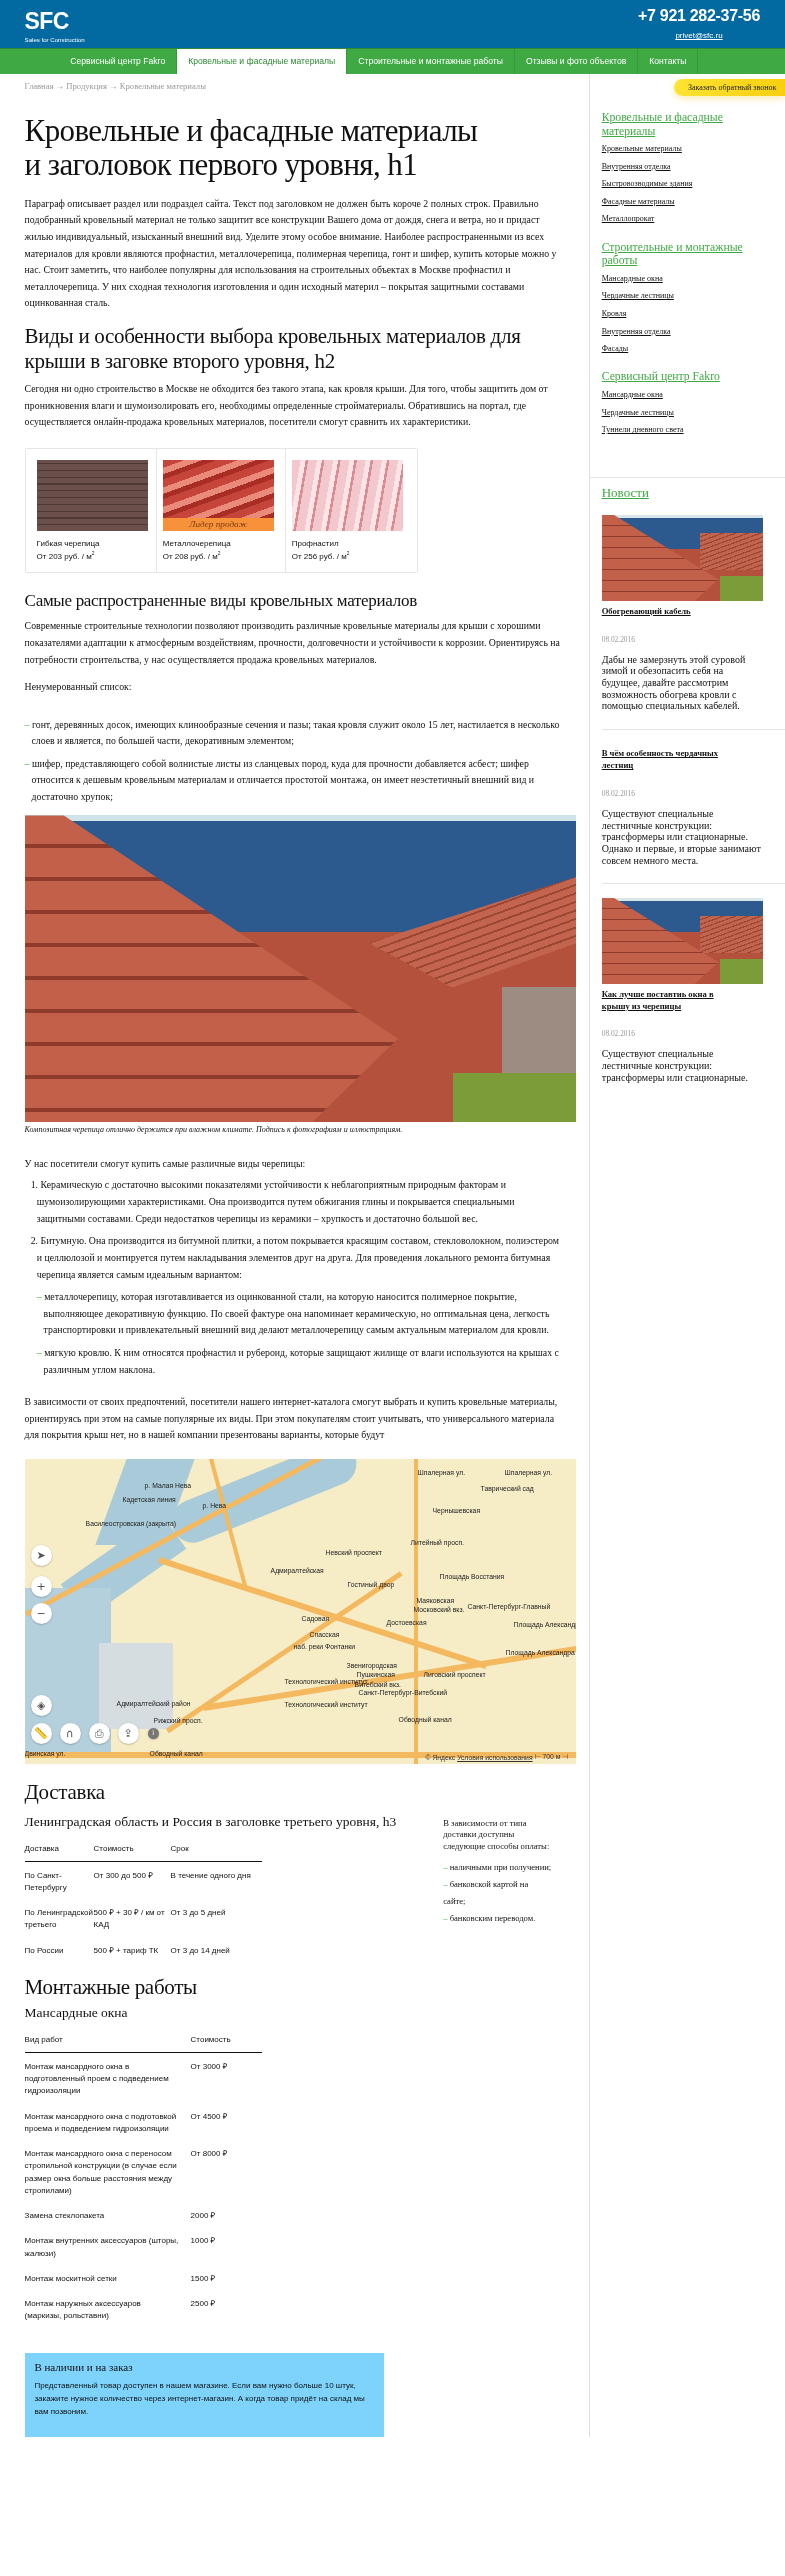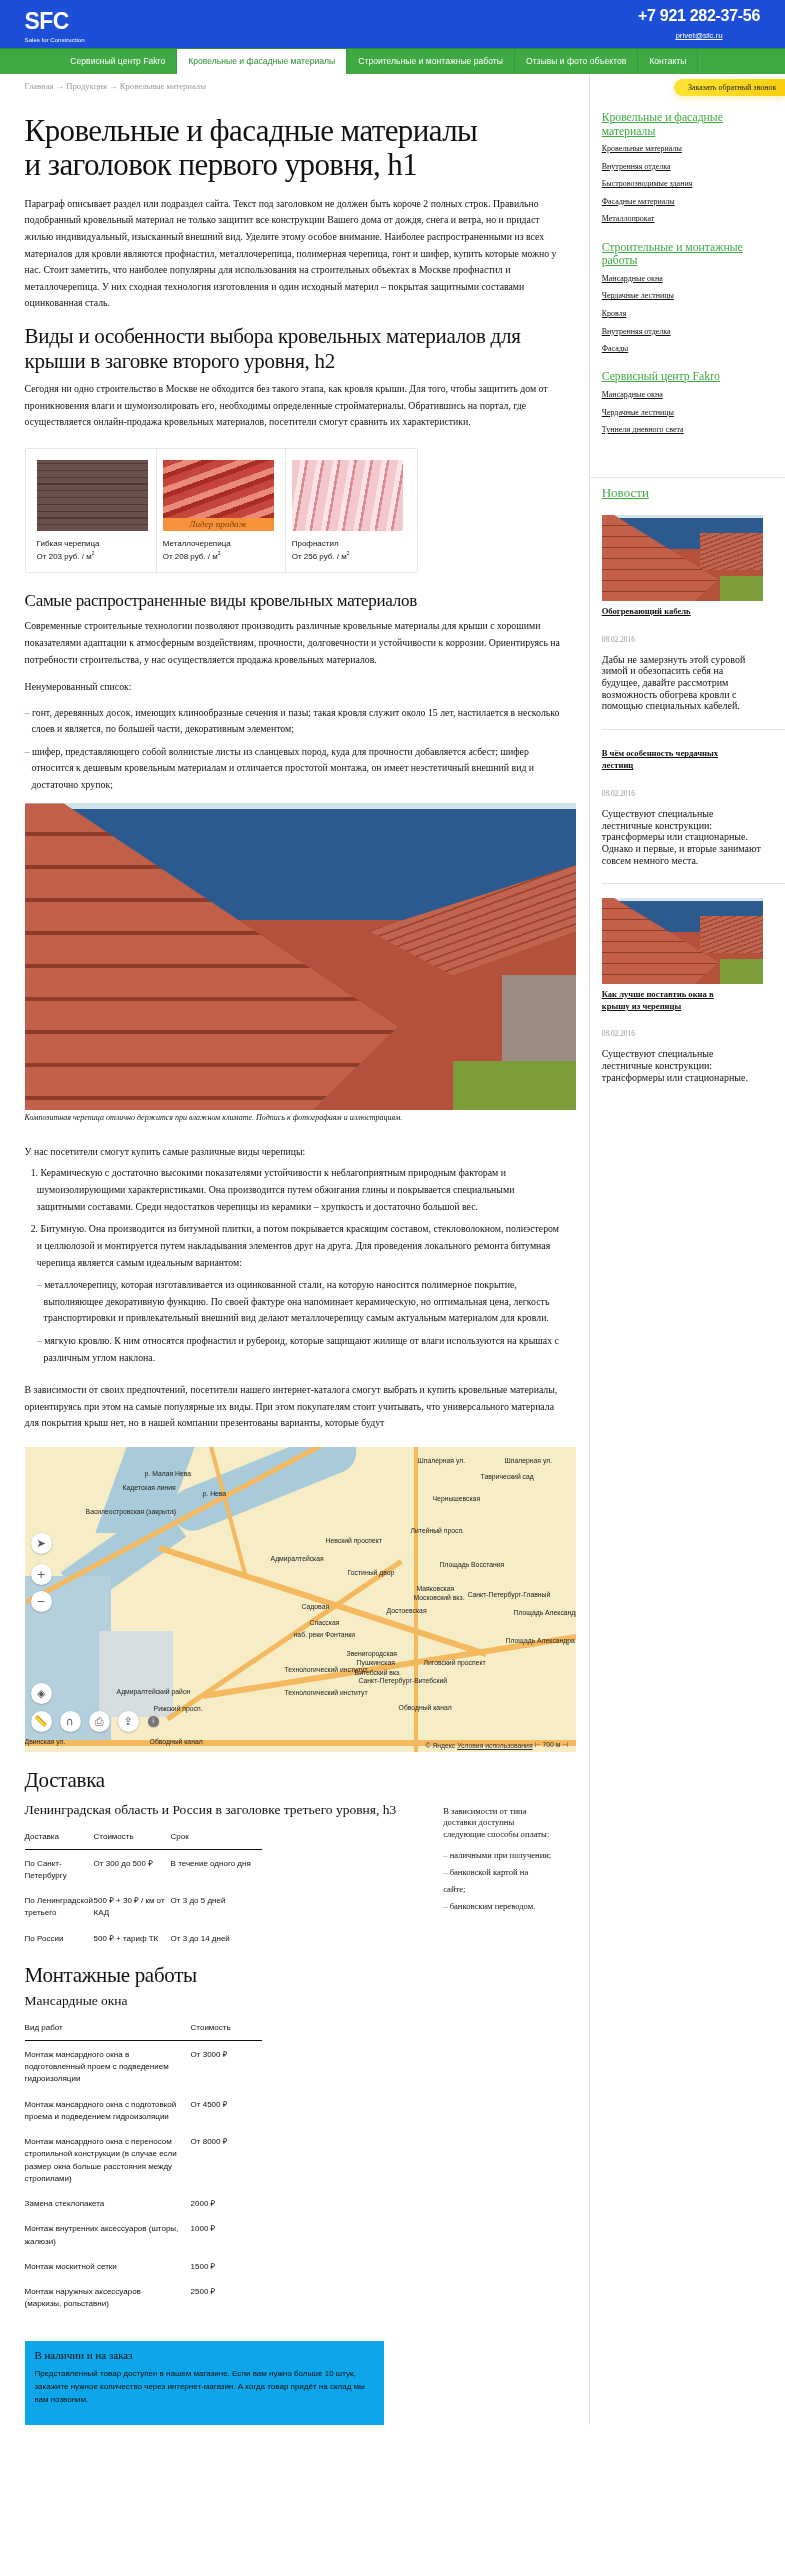--- a/index.html
+++ b/index.html
@@ -1,21 +1,21 @@
 <!DOCTYPE html>
 <html style="font-size:9.8px"><head>
 <meta charset="utf-8">
 <style>
   * { box-sizing: border-box; margin: 0; padding: 0; }
   html, body { width: 786px; background: #fff; }
   body { font-family: "Liberation Serif", serif; color: #111; }
   a { color: inherit; }
 
   
-  .header { background: #1d4ed8; height: 48px; position: relative; }
+  .header { background: #0369a1; height: 48px; position: relative; }
   .logo { position: absolute; left: 24.6px; top: 8.6px; color: #fff; }
   .logo-main { font-family: "Liberation Sans", sans-serif; font-weight: bold; font-size: 23px; line-height: 24.6px; letter-spacing: -0.6px; }
   .logo-sub { font-family: "Liberation Sans", sans-serif; font-size: 6.1px; margin-top: 2.5px; }
   .contact { position: absolute; right: 26px; top: 7.4px; text-align: center; color: #fff; }
   .phone { font-family: "Liberation Sans", sans-serif; font-weight: bold; font-size: 16px; letter-spacing: -0.3px; }
   .email { font-family: "Liberation Sans", sans-serif; font-size: 8px; margin-top: 6.1px; text-decoration: underline; display: inline-block; }
 
   .nav { background: #3fa944; height: 26px; border-top: 0.6px solid #2e8a33; display: flex; padding-left: 15.3px; }
   .nav-item { font-family: "Liberation Sans", sans-serif; font-size: 8.6px; color: #fff; padding: 0 11px; line-height: 25px; border-right: 0.6px solid #36993b; text-decoration: none; }
   .nav-item.active { background: #fff; color: #2e8a33; }
@@ -40,21 +40,21 @@
   .prod-img { width: 111px; height: 71px; position: relative; }
   .img-shingle { background: repeating-linear-gradient(0deg, #6b4f4a 0 5.5px, #4e3834 5.5px 6.8px), #6b4f4a; background-blend-mode: normal; }
   .img-metal { background: repeating-linear-gradient(160deg, #c5453a 0 7.4px, #e98a7a 7.4px 13.5px, #a82d24 13.5px 18.4px); }
   .img-prof { background: repeating-linear-gradient(100deg, #f3c8cc 0 8.6px, #fbe3e6 8.6px 13.5px, #d88c93 13.5px 16px); }
   .badge { position: absolute; left: 0; bottom: 0; width: 100%; height: 12.3px; background: #f7923a; color: #7a3a10; font-style: italic; font-size: 9.2px; text-align: center; line-height: 12.3px; }
   .prod-name { font-family: "Liberation Sans", sans-serif; font-size: 8px; margin-top: 8.6px; }
   .prod-price { font-family: "Liberation Sans", sans-serif; font-size: 8px; margin-top: 3.1px; }
   sup { font-size: 4.9px; }
 
   .ul-label { font-size: 9.8px; margin-top: 12.3px; }
-  ul.dash { list-style: none; margin-top: 13px; }
+  ul.dash { list-style: none; margin-top: 25px; }
   ul.dash li { font-size: 9.8px; line-height: 16.6px; padding-left: 6.8px; text-indent: -6.8px; margin-bottom: 6.1px; }
   .dash-mark { color: #3fa944; }
 
   .hero { width: 551px; height: 307px; margin-top: 9.8px; position: relative; overflow: hidden;
     background: linear-gradient(180deg, #cfe3ea 0 2%, #2c5a8f 2% 38%, transparent 38%), #b3513d; }
   .hero-roof1 { position: absolute; left: 0; top: 0; width: 393px; height: 319px; background: repeating-linear-gradient(180deg, #c2604a 0 29.5px, #8f3b2c 29.5px 33px); clip-path: polygon(0 0, 10% 0, 95% 70%, 70% 100%, 0 100%); }
   .hero-roof2 { position: absolute; left: 344px; top: 61px; width: 209px; height: 111px; background: repeating-linear-gradient(160deg, #c2644e 0 6.1px, #9c4634 6.1px 8px); clip-path: polygon(0 60%, 100% 0, 100% 60%, 40% 100%); }
   .hero-wall { position: absolute; right: 0; top: 172px; width: 74px; height: 135px; background: #9c8c82; }
   .hero-grass { position: absolute; right: 0; bottom: 0; width: 123px; height: 49px; background: #7c9c3a; }
   .caption { font-style: italic; font-size: 8px; margin-top: 2.5px; }
@@ -85,21 +85,21 @@
   .pay-list { list-style: none; margin-top: 6.1px; }
   .pay-list li { font-size: 8.6px; line-height: 17px; }
 
   .works table { width: 197px; }
   .works td:first-child { width: 166px; padding-right: 11px; }
 
   .notice { width: 269px; margin-top: 22px; padding: 8.6px 9.8px 18.4px 9.8px; }
   .notice h4 { font-weight: normal; font-size: 11px; }
   .notice p { font-family: "Liberation Sans", sans-serif; font-size: 8px; line-height: 13px; margin-top: 6.1px; }
   .yellow { background: #fde332; }
-  .grey { background: #0ea5e9; margin-top: 24.6px; }
+  .grey { background: #7dd3fc; margin-top: 24.6px; }
 
   
   .callback { position: absolute; right: 0; top: 4.9px; background: linear-gradient(90deg, #fde332, #f7cf0f); border-radius: 12.3px 0 0 12.3px; padding: 0 8.6px 0 13.5px; height: 17px; line-height: 17px; font-size: 8px; color: #222; box-shadow: 0 2.5px 7.4px rgba(240, 200, 40, 0.35); border: none; font-family: "Liberation Serif", serif; }
   .side-group { padding-top: 4.9px; }
   .side-group:first-child { padding-top: 37px; }
   .side-title { font-size: 11.7px; line-height: 13.5px; color: #3fa944; text-decoration: underline; display: block; width: 160px; margin-bottom: 6.1px; }
   .side-link { display: block; font-size: 8px; color: #111; text-decoration: underline; margin: 0 0 8.6px 0; }
   .side-group + .side-group { margin-top: 12.3px; }
 
   .news { border-top: 0.6px solid #e4e4e4; margin-top: 43px; padding-top: 7.4px; width: 184px; }

